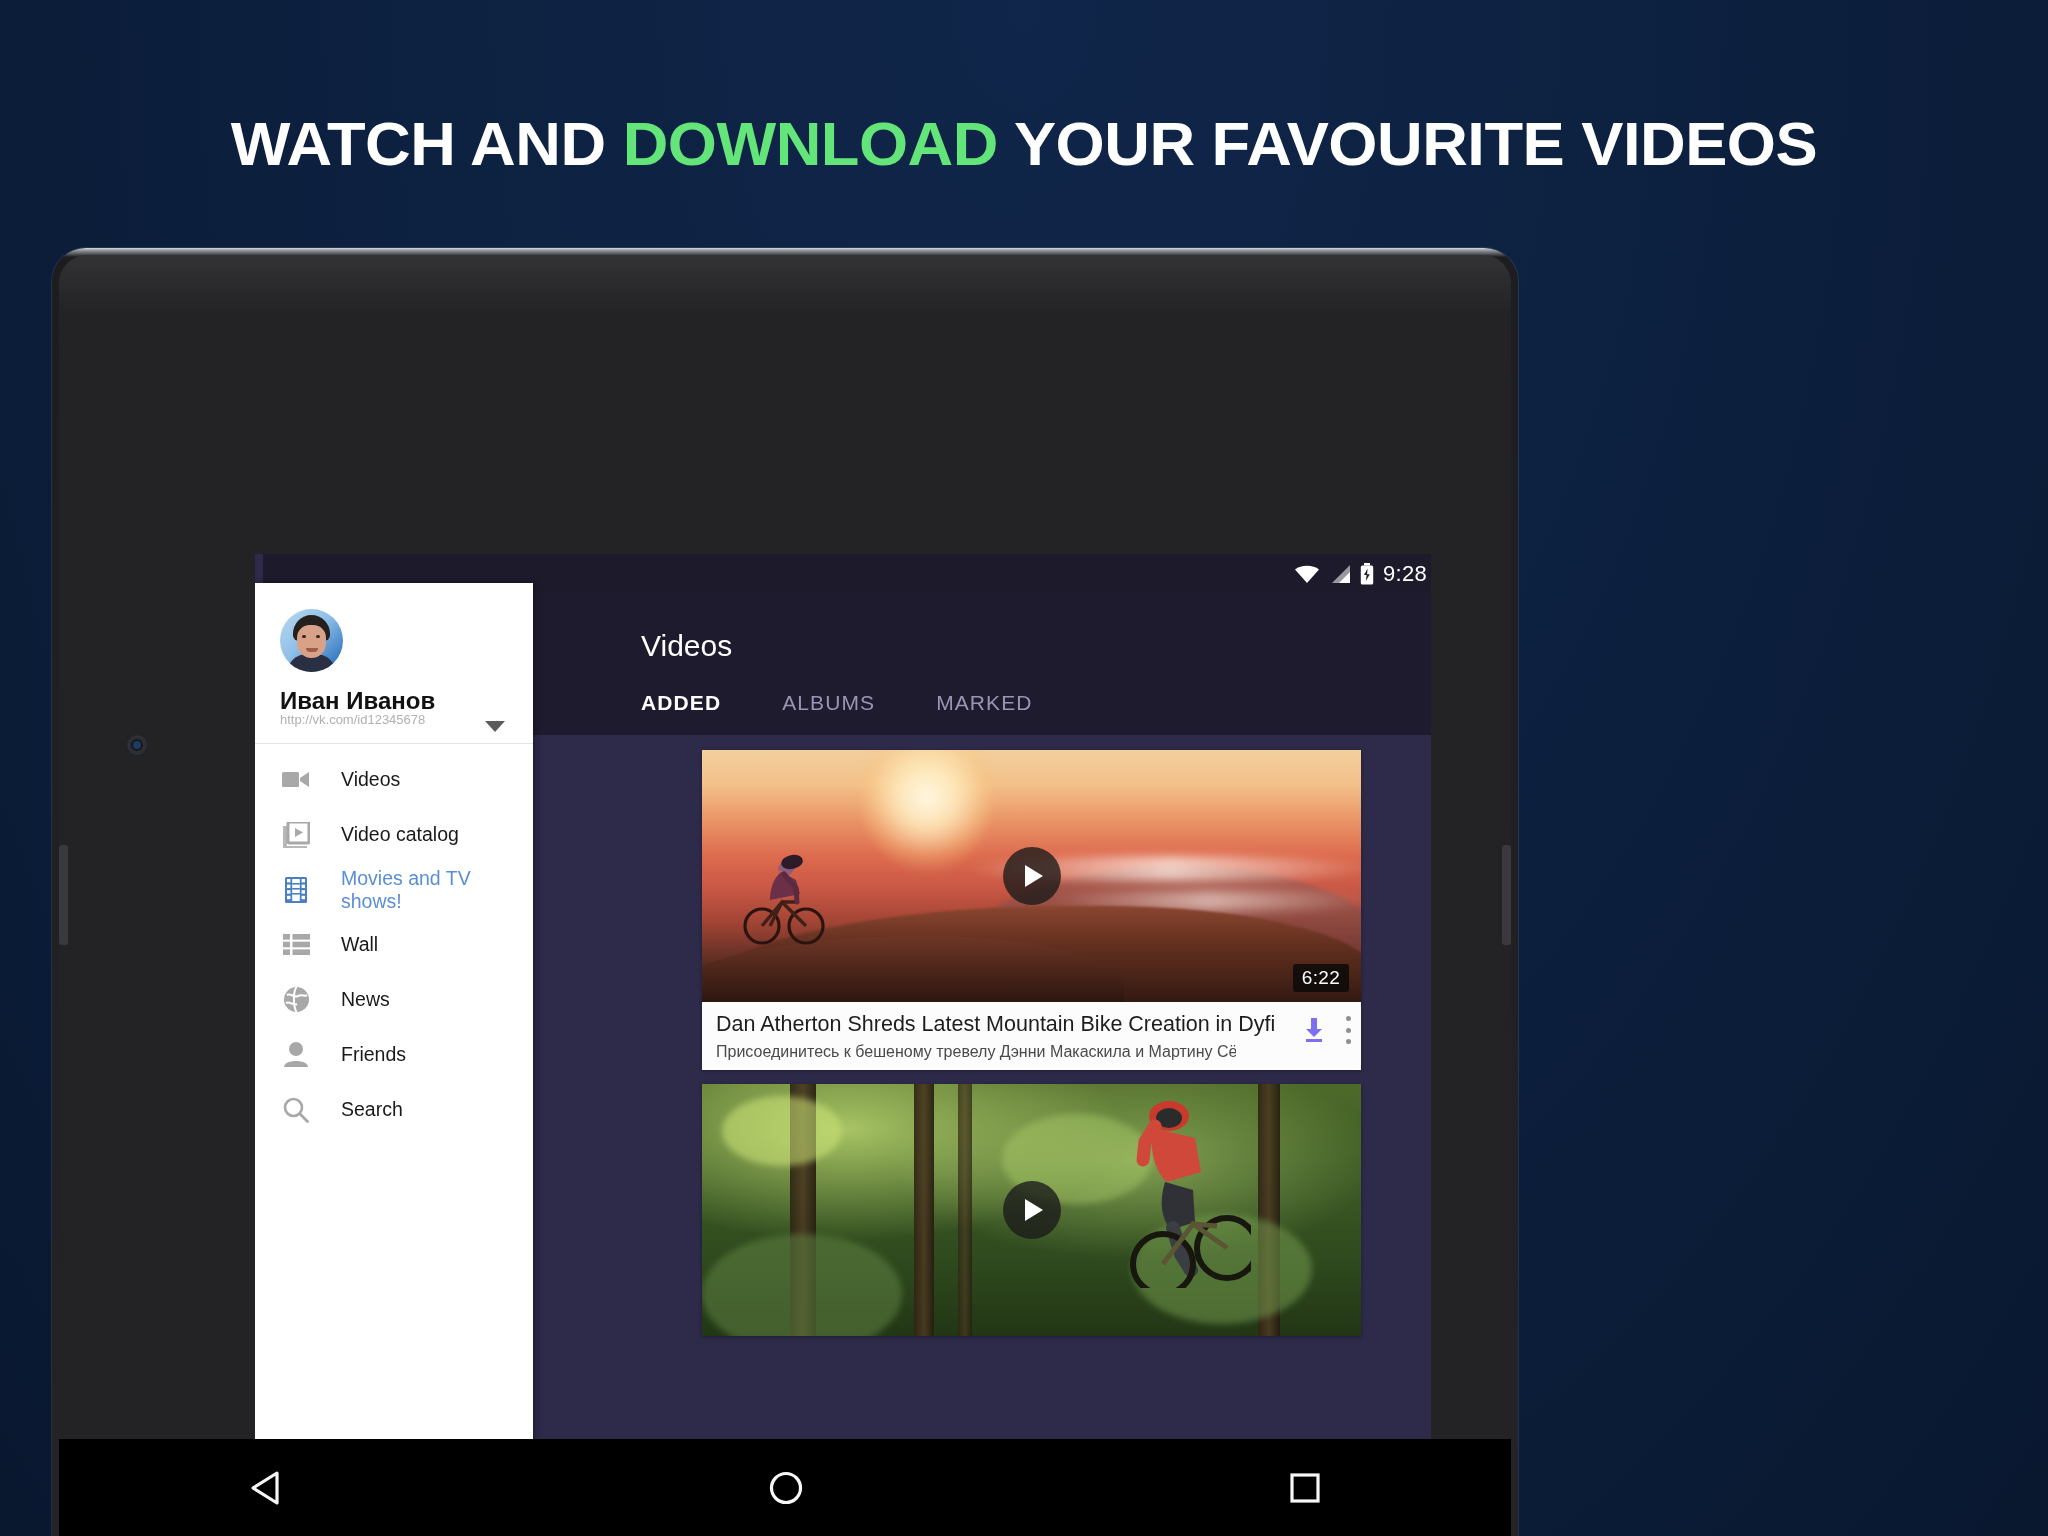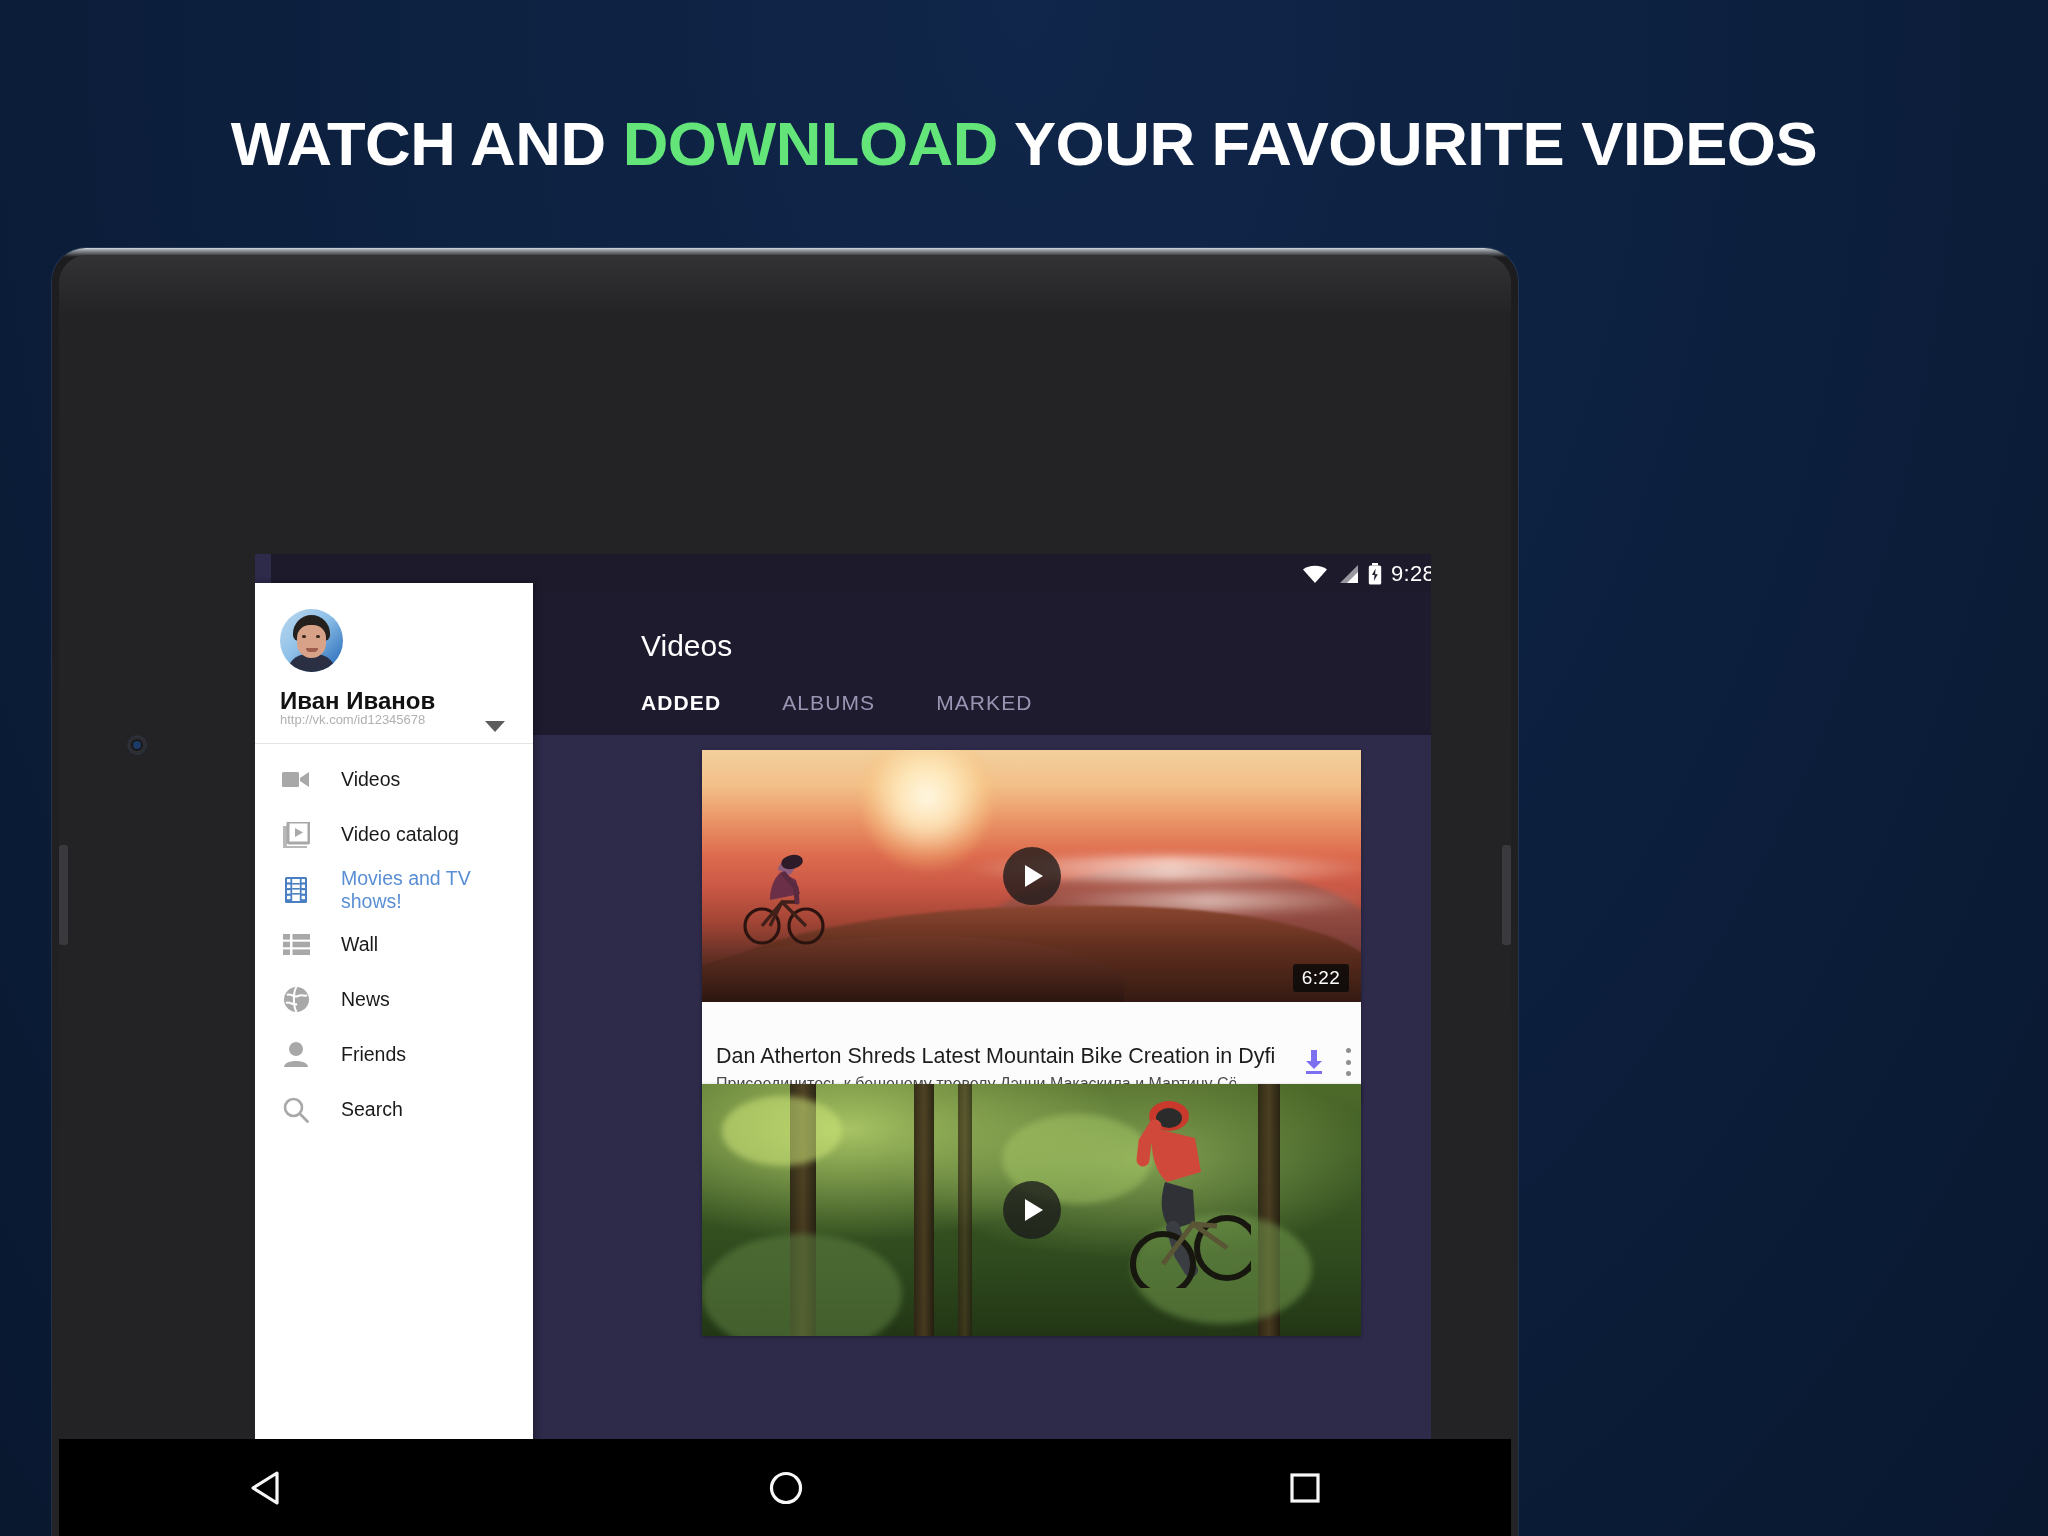--- a/index.html
+++ b/index.html
@@ -55,21 +55,21 @@
   }
   .side-btn.l{left:0px;top:590px;height:100px;}
   .side-btn.r{right:0px;top:590px;height:100px;}
 
   
   .screen{
     position:absolute;left:196px;top:299px;width:1176px;height:1140px;
     background:#2d2a4a;overflow:hidden;
   }
   .statusbar{
-    position:absolute;left:16px;top:0;width:100%;height:39px;
+    position:absolute;left:8px;top:0;width:100%;height:39px;
     background:#1d1a2c;color:#fff;
   }
   .sb-right{
     position:absolute;right:12px;top:0;height:39px;display:flex;align-items:center;gap:9px;
   }
   .sb-time{font-size:22px;color:#fff;letter-spacing:0.3px;}
   .ico-wifi,.ico-sig,.ico-bat{display:block;}
 
   
   .appbar{
@@ -163,21 +163,21 @@
     width:0;height:0;border-left:18px solid #fff;
     border-top:11px solid transparent;border-bottom:11px solid transparent;
     margin-left:5px;
   }
   .duration{
     position:absolute;right:12px;bottom:10px;
     background:rgba(8,8,8,.82);color:#fff;font-size:19px;
     padding:3px 9px;border-radius:3px;letter-spacing:.3px;
   }
   .card-meta{
-    position:relative;height:68px;padding:10px 14px 0 14px;box-sizing:border-box;margin-top:32px;
+    position:relative;height:68px;padding:10px 14px 0 14px;box-sizing:border-box;
   }
   .card-title{
     font-size:21.5px;color:#1d1d1d;white-space:nowrap;overflow:hidden;
   }
   .card-sub{
     font-size:16px;color:#4a4a4a;margin-top:6px;white-space:nowrap;overflow:hidden;
     width:520px;
   }
   .card-actions{position:absolute;right:10px;top:14px;display:flex;align-items:center;gap:18px;}
   .dl-ico{width:26px;height:28px;}

